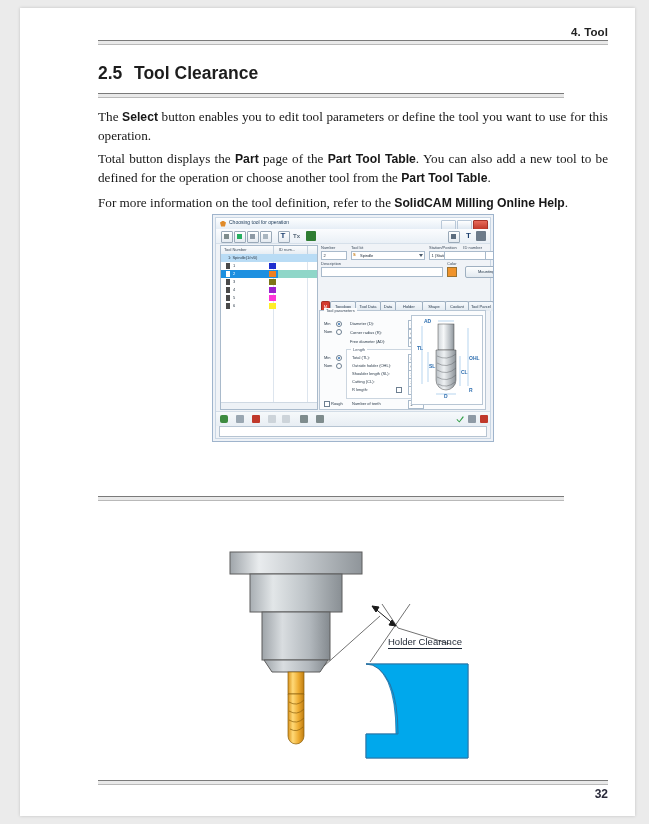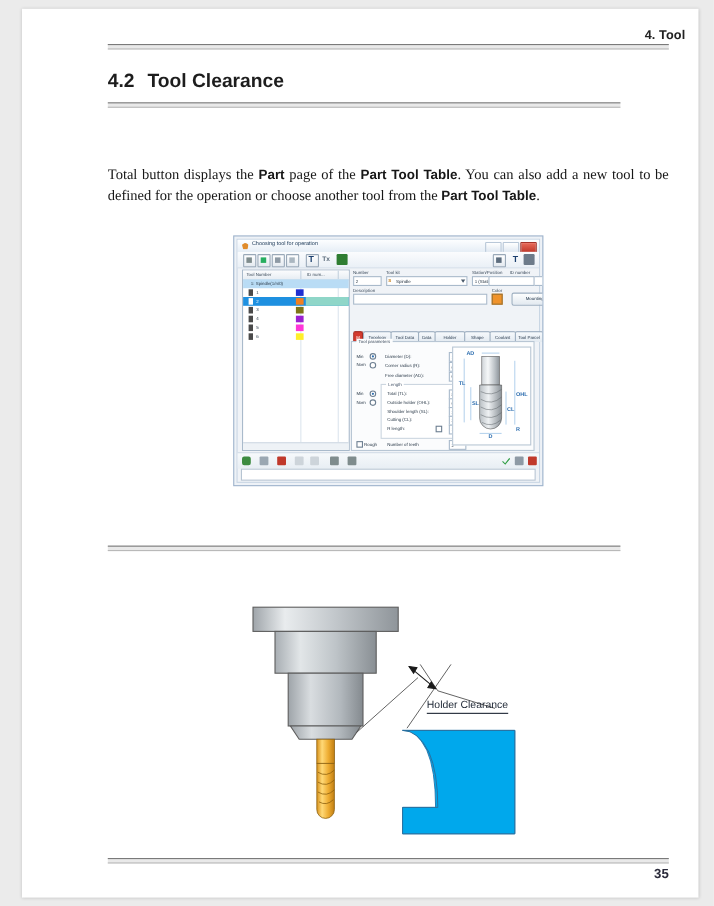--- a/index.html
+++ b/index.html
@@ -14,21 +14,21 @@
   
   .page{
     position:absolute;left:20px;top:8px;
     width:615px;height:808px;
     background:#ffffff;
     box-shadow:0 0 3px rgba(0,0,0,.18);
   }
 
   
   .hdr{
-    position:absolute;left:93px;top:14px;width:510px;
+    position:absolute;left:78px;top:14px;width:510px;
     text-align:right;
   }
   .hdr-txt{
     font-family:"Liberation Sans", sans-serif;
     font-size:11.5px;font-weight:bold;color:#222;
     letter-spacing:.1px;
   }
   .rule{
     position:absolute;height:3px;
     border-top:1px solid #7a7a7a;
@@ -168,29 +168,35 @@
 
 <div class="viewport">
  <div class="page">
 
   <div class="hdr">
     <span class="hdr-txt">4. Tool</span>
   </div>
   <div class="rule rule-top"></div>
 
   <div class="h2 h2-1">
-    <span class="num">4.2</span><span>Tool Clearance</span>
+    <span class="num">2.5</span><span>Tool Clearance</span>
   </div>
   <div class="rule rule-h1"></div>
 
+  <div class="p p1">
+    <span>The </span><b>Select</b><span> button enables you to edit tool parameters or define the tool you want to use for this operation.</span>
+  </div>
 
   <div class="p p2">
     <span>Total button displays the </span><b>Part</b><span> page of  the </span><b>Part Tool Table</b><span>. You can also add a new tool to be defined for the operation or choose another tool from the </span><b>Part Tool Table</b><span>.</span>
   </div>
 
+  <div class="p p3">
+    <span>For more information on the tool definition, refer to the </span><b>SolidCAM</b><span> </span><b>Milling Online Help</b><span>.</span>
+  </div>
 
   <div class="dlg">
    <div class="dlg-inner">
 
      <div class="dlg-title">
        <span class="dlg-ico"></span>
        <span class="dlg-title-txt">Choosing tool for operation</span>
        <span class="wbtns">
          <span class="wbtn"></span>
          <span class="wbtn"></span>
@@ -507,16 +513,16 @@
       <path d="M178 84 L230 100" stroke="#4d4d4d" stroke-width=".8" fill="none"></path>
       <path d="M168 100 L236 100" stroke="#1c2533" stroke-width=".9" fill="none" opacity="0"></path>
     </svg>
   </div>
 
   <div class="hc-label">
     <span style="border-bottom:1px solid #1c2533;padding-bottom:1px;">Holder Clearance</span>
   </div>
 
   <div class="rule rule-bot"></div>
-  <div class="pageno">35</div>
+  <div class="pageno">32</div>
 
  </div>
 </div>
 
 </body></html>

